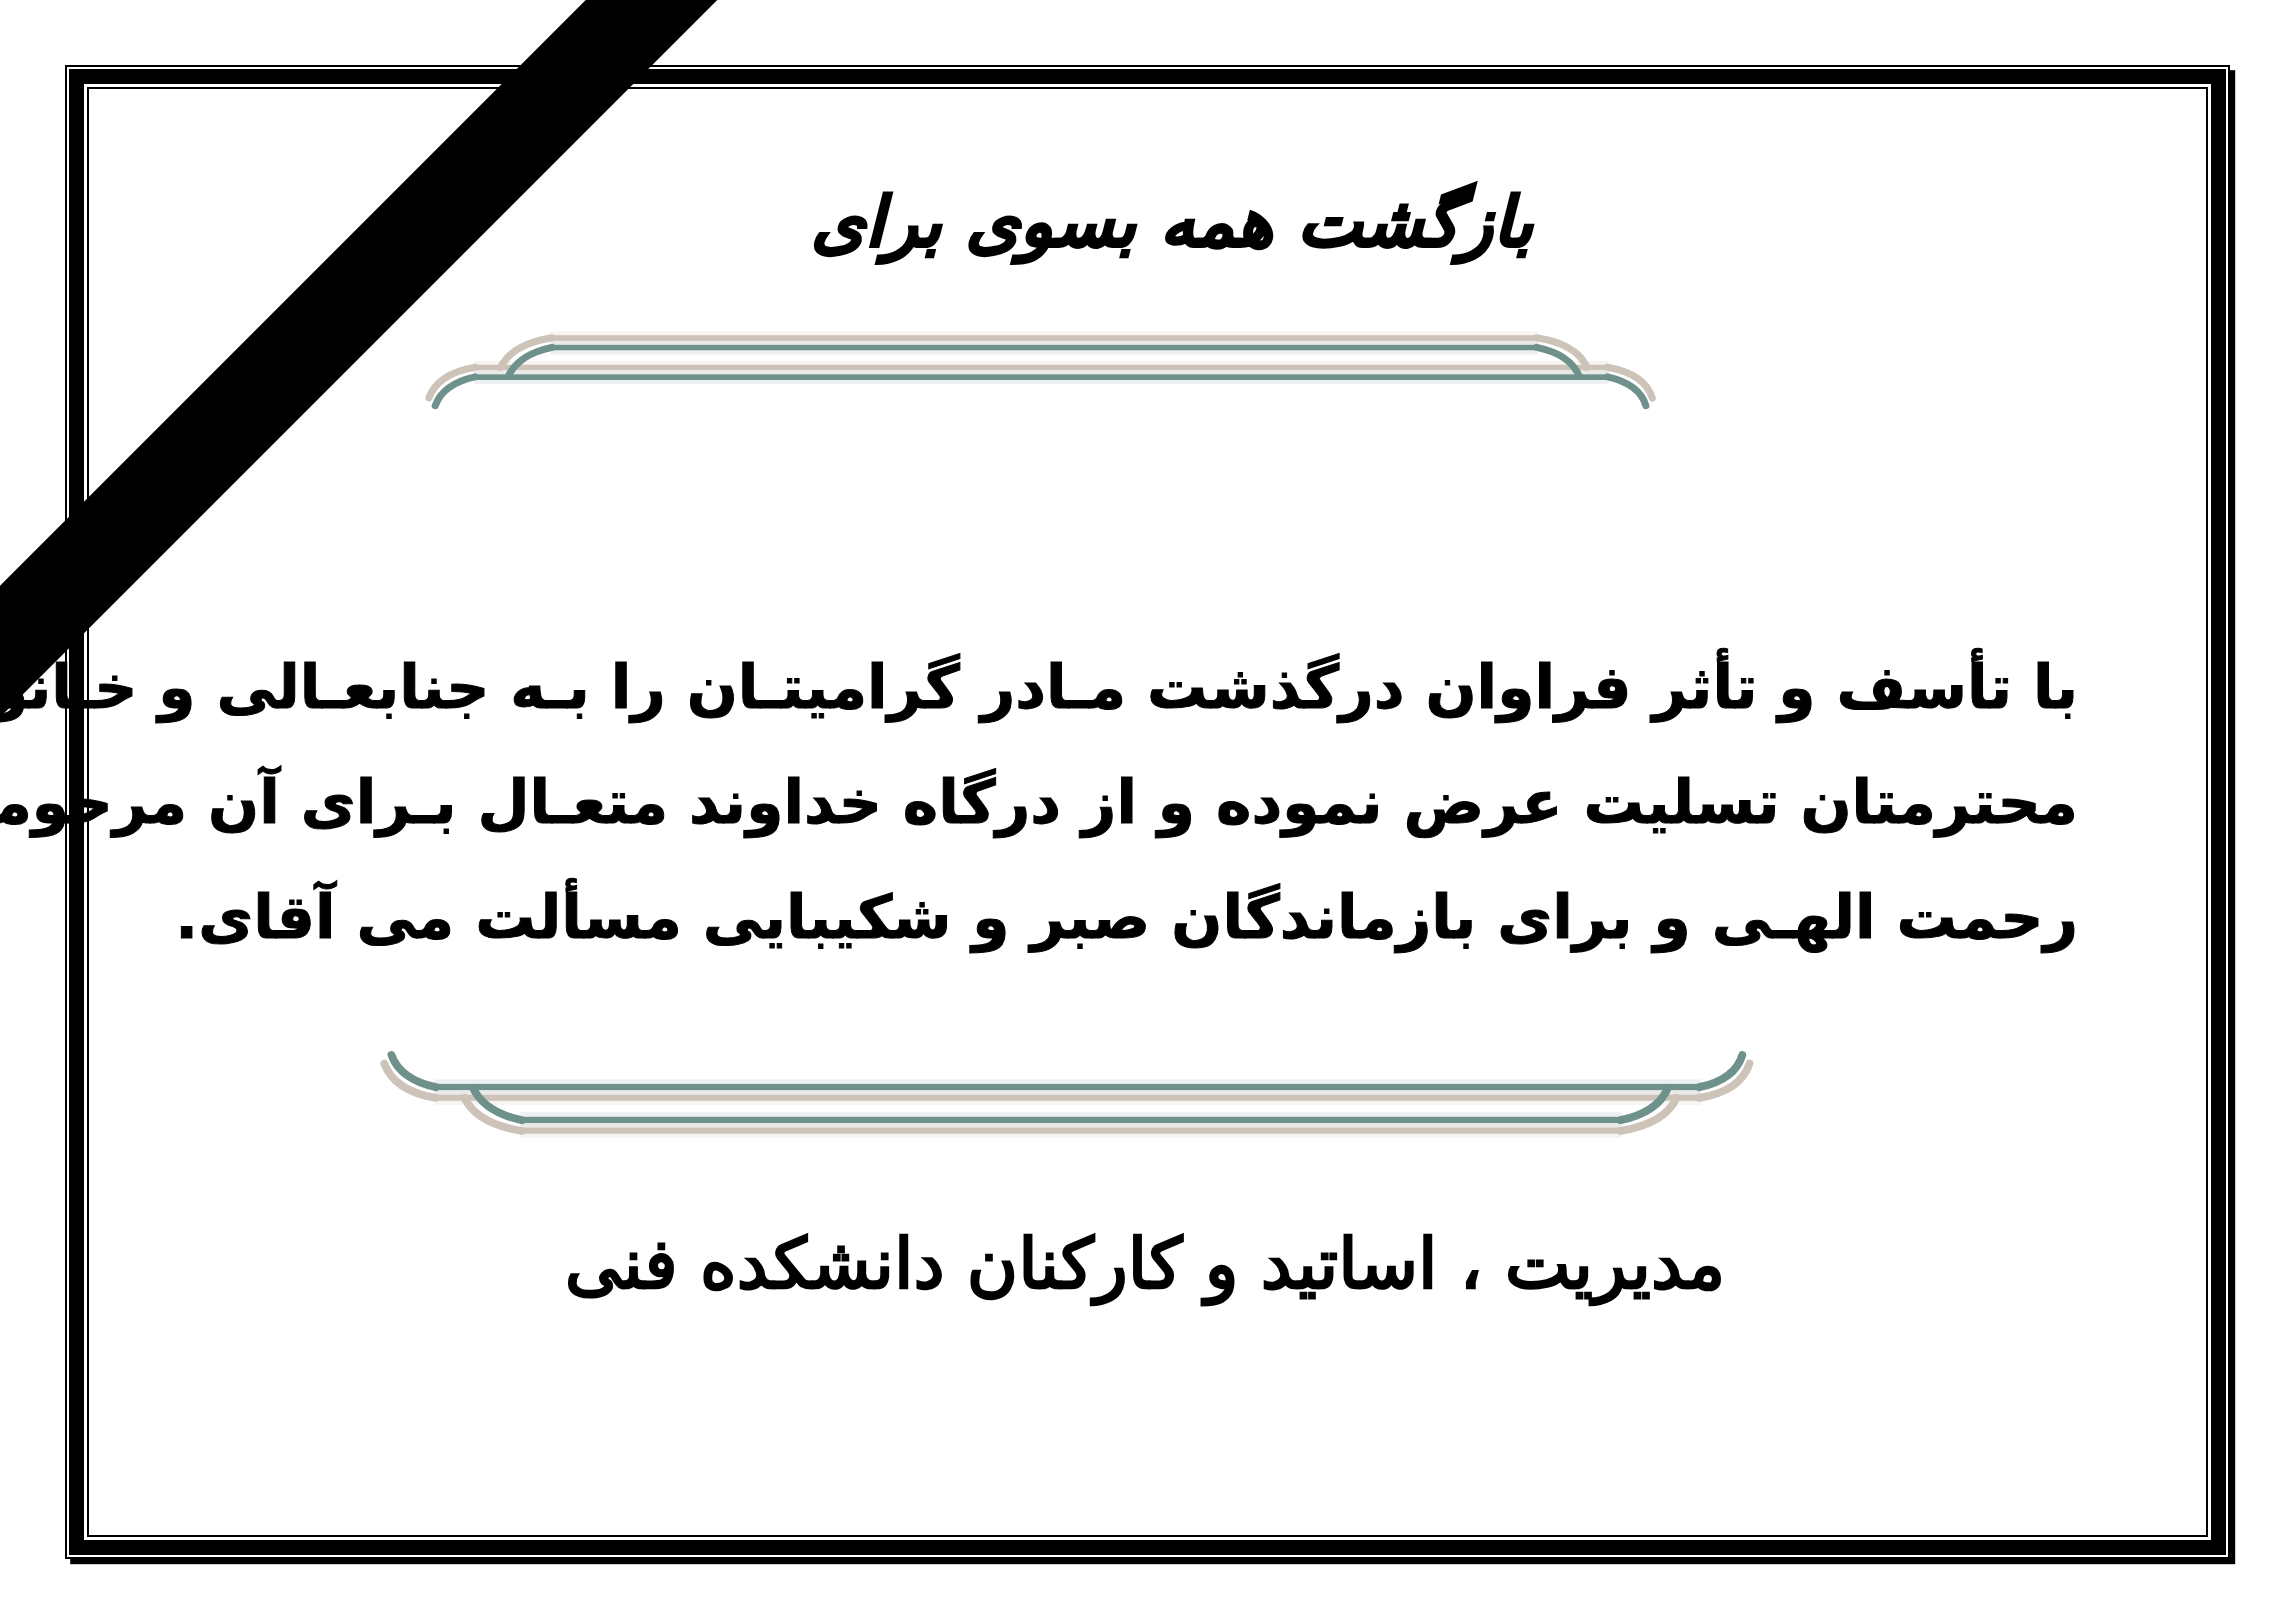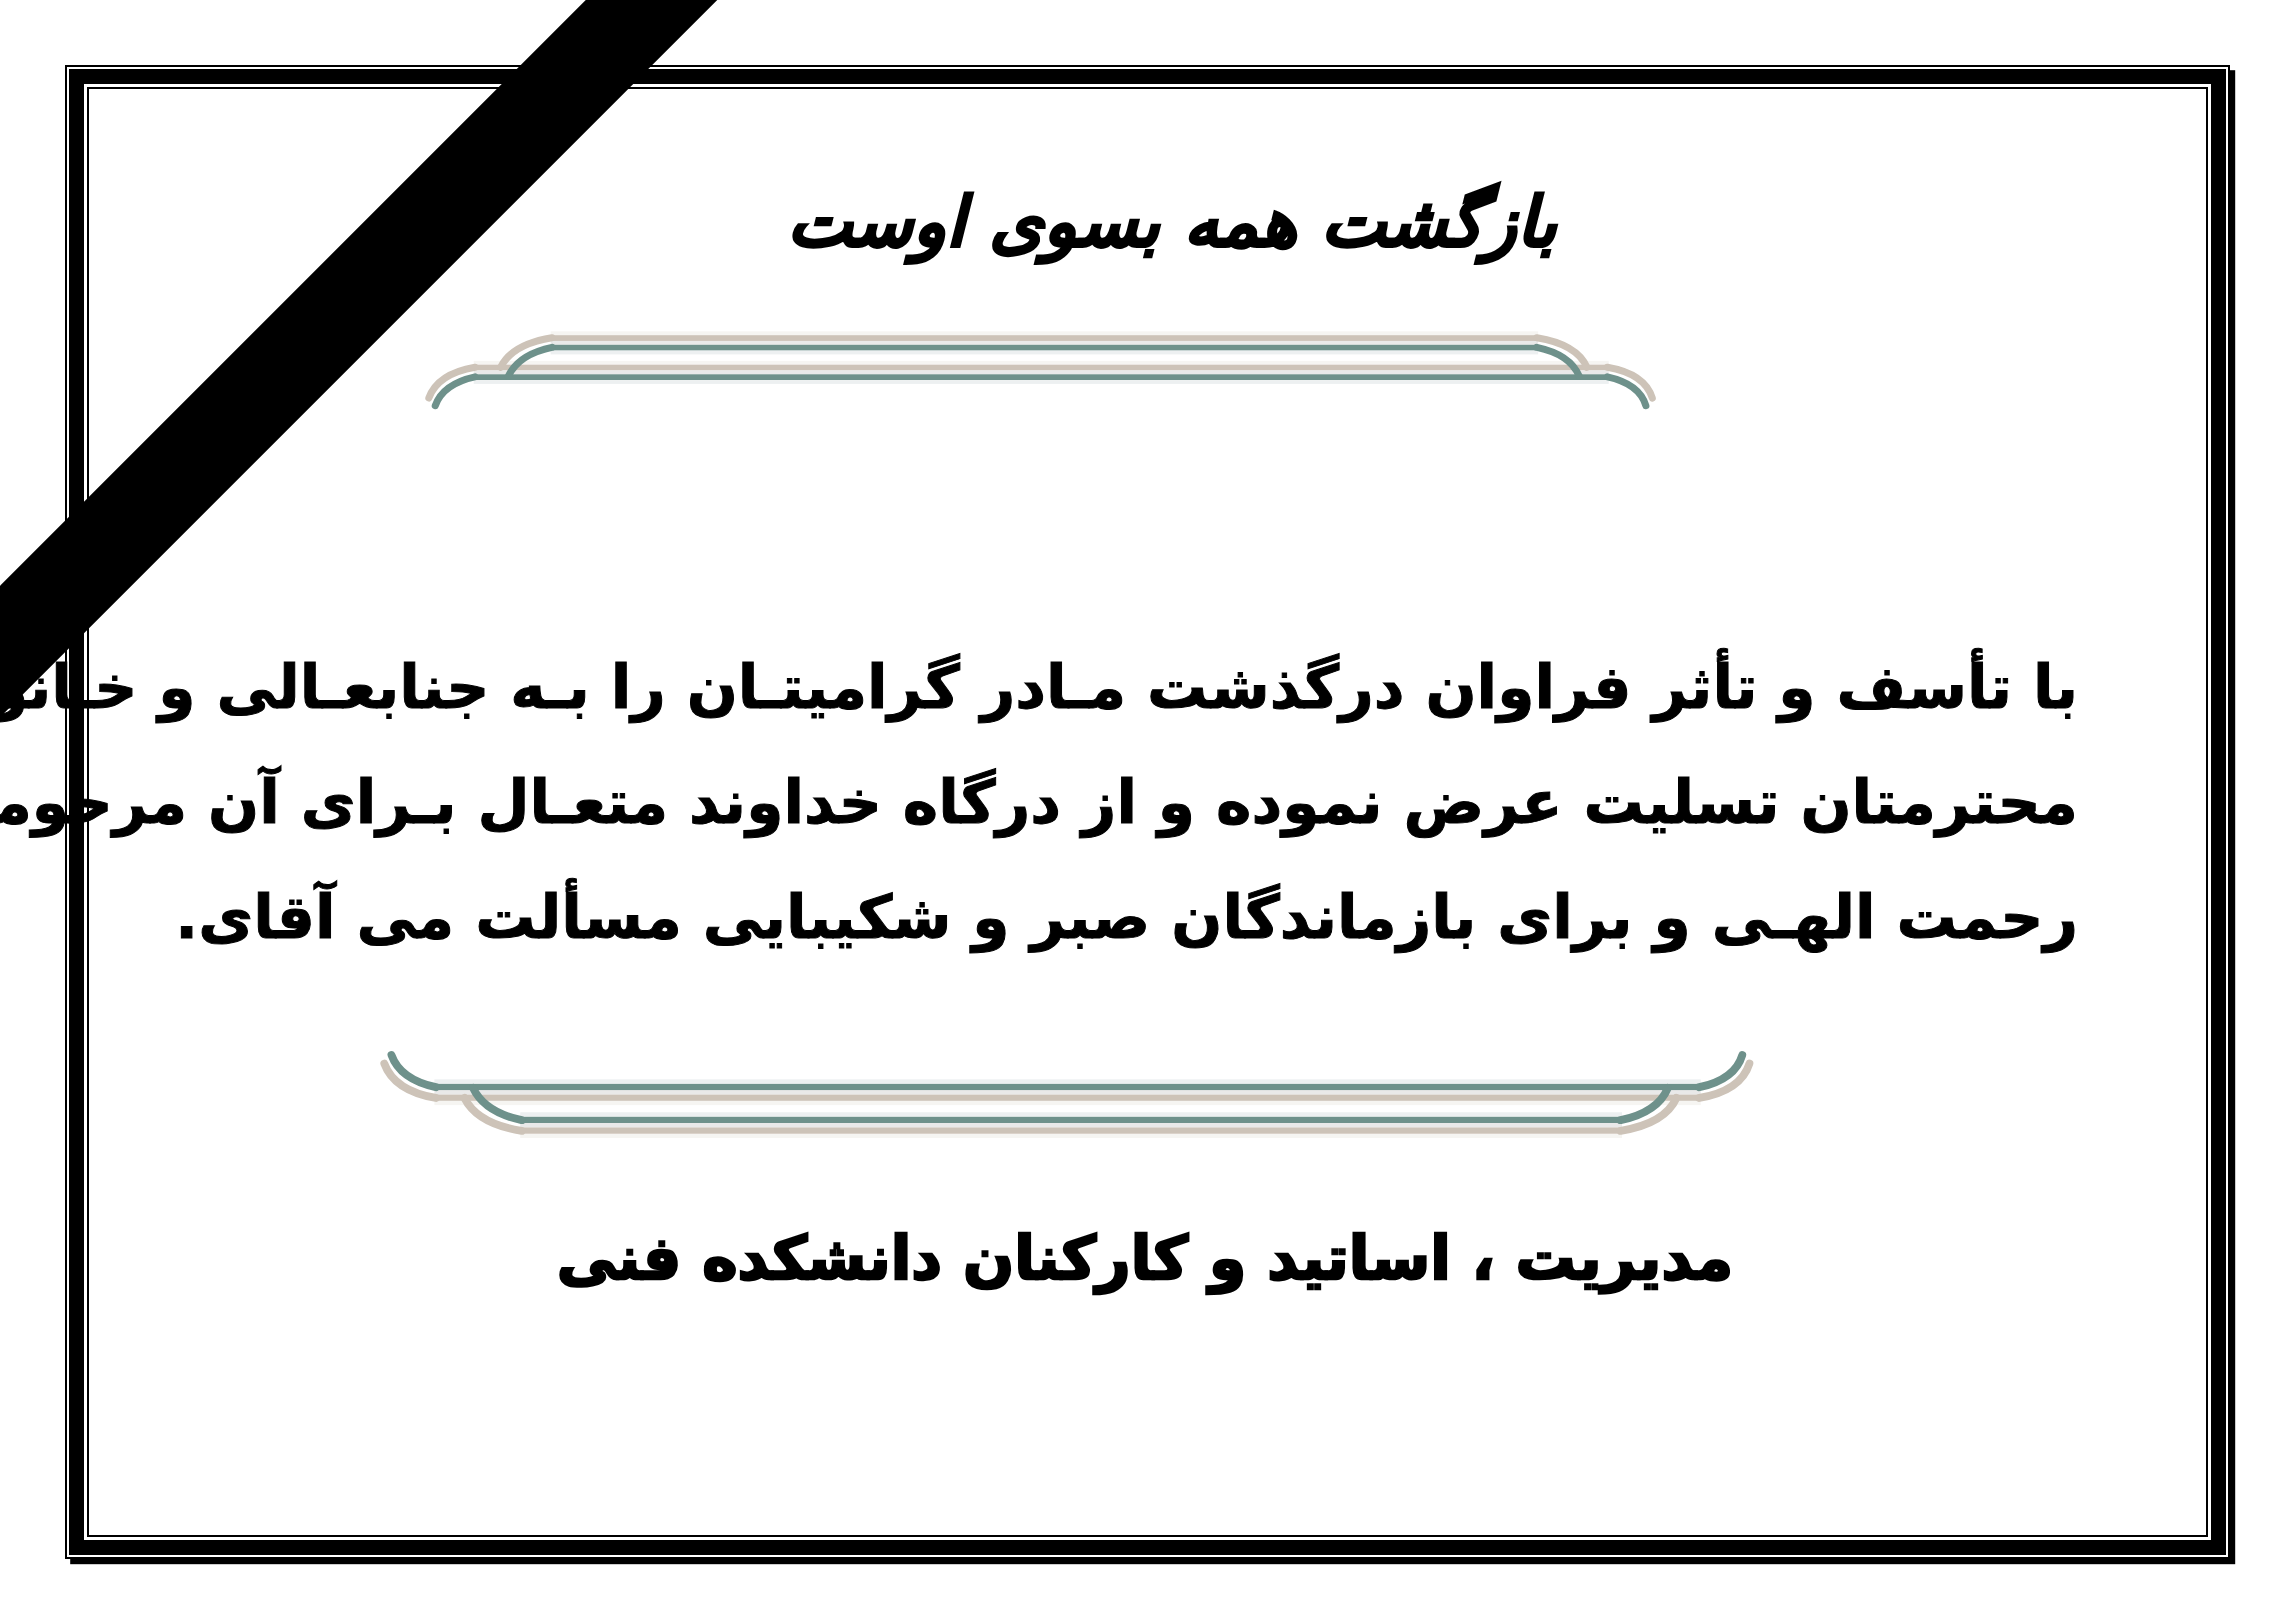--- a/index.html
+++ b/index.html
@@ -48,40 +48,40 @@
     white-space:nowrap;
   }
   .body-text{
     left:216px;top:630px;width:1862px;
     font-size:60px;font-weight:bold;
     -webkit-text-stroke:1px #000;
   }
   .body-text .line{height:115px;line-height:115px;white-space:nowrap;}
   .signature{
     left:556px;top:1223px;width:1178px;
-    font-size:60px;font-weight:bold;
+    font-size:70px;font-weight:normal;
     -webkit-text-stroke:2.6px #000;
   }
   
   .divider{position:absolute;z-index:2;}
   .divider-top{left:416px;top:326px;}
   .divider-bottom{left:370px;top:1029px;transform:scaleY(-1);}
 </style>
 </head>
 <body>
 
 <div id="canvas">
 
   <div class="frame-outer"></div>
   <div class="frame-band"></div>
   <div class="frame-inner"></div>
 
   <div class="ribbon"></div>
 
-  <div class="txt title">بازگشت همه بسوی اوست</div>
+  <div class="txt title">بازگشت همه بسوی برای</div>
 
   <svg class="divider divider-top" width="1244" height="103" viewBox="-40 0 1940 160">
     <g>
       <rect x="170" y="8" width="1540" height="6" fill="#f6f5f2"></rect>
       <rect x="170" y="14" width="1540" height="9" fill="#cdc3b8"></rect>
       <rect x="170" y="23" width="1540" height="6" fill="#e9e9e9"></rect>
       <rect x="170" y="29" width="1540" height="9" fill="#6e918b"></rect>
       <rect x="170" y="38" width="1540" height="6" fill="#edf0f1"></rect>
     </g>
     <g>

